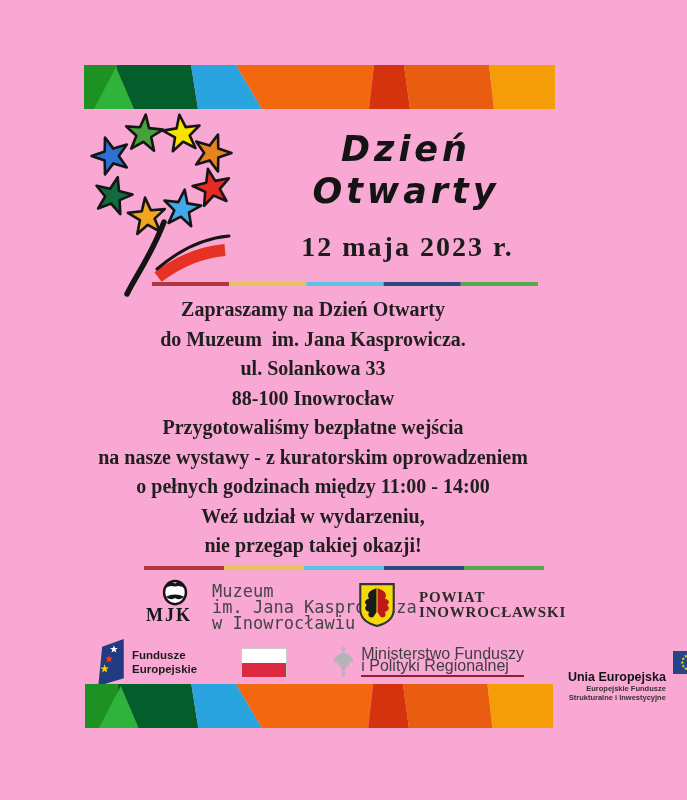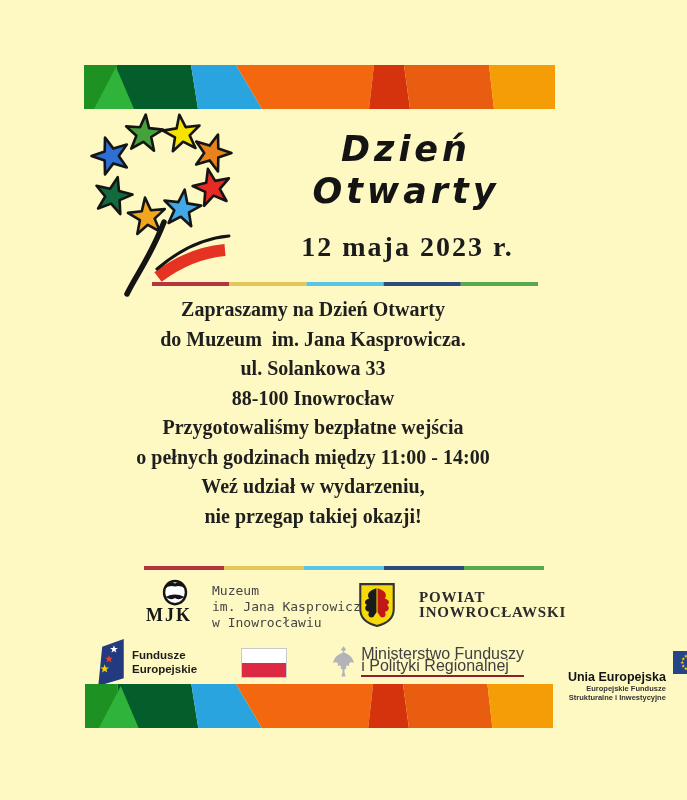--- a/index.html
+++ b/index.html
@@ -1,17 +1,17 @@
 <!DOCTYPE html>
 <html><head>
 <meta charset="utf-8">
 <style>
   html,body{margin:0;padding:0;background:#ffffff;}
   #canvas{
-    position:relative;width:687px;height:800px;background:#fef9c3;
+    position:relative;width:687px;height:800px;background:#f9a8d4;
     font-family:"Liberation Sans",sans-serif;overflow:hidden;
   }
   .abs{position:absolute;}
   
   .banner{left:84px;width:471px;height:44px;}
   .banner svg{display:block;width:100%;height:100%;}
   
   #star-logo{left:84px;top:112px;width:164px;height:190px;}
   
   #title-block{left:256px;top:128px;width:300px;text-align:center;color:#141414;
@@ -28,21 +28,21 @@
   #body-text{left:72px;top:295px;width:482px;text-align:center;color:#1f1f1f;
     font-family:"Liberation Serif",serif;font-weight:bold;font-size:20px;}
   #body-text .line{line-height:29.5px;white-space:pre-wrap;}
   
   #museum-logo{left:146px;top:578px;display:flex;align-items:flex-start;}
   #mjk-monogram-col{width:58px;text-align:left;}
   #mjk-monogram-col svg{display:block;margin:0 auto;}
   #mjk-monogram{font-family:"Liberation Serif",serif;font-weight:bold;font-size:18px;
     letter-spacing:2px;color:#171717;line-height:18px;}
   #museum-name{margin-left:8px;padding-top:5px;color:#454545;
-    font-family:"DejaVu Sans Mono","Liberation Mono",monospace;font-size:13px;line-height:16px;white-space:nowrap;}
+    font-family:"DejaVu Sans Mono","Liberation Mono",monospace;font-size:17px;line-height:16px;white-space:nowrap;}
   
   #powiat-logo{left:358px;top:582px;display:flex;align-items:flex-start;}
   #powiat-name{margin-left:23px;padding-top:8px;color:#2b2b2b;
     font-family:"Liberation Serif",serif;font-weight:bold;font-size:15px;
     letter-spacing:0.8px;line-height:15px;white-space:nowrap;}
   
   #funding-row{left:96px;top:639px;width:446px;height:47px;display:flex;
     justify-content:space-between;align-items:center;gap:44px;}
   .logo-group{display:flex;align-items:center;}
   .logo-text{margin-left:6px;color:#1b1b1b;font-weight:bold;font-size:11.5px;line-height:13.5px;white-space:nowrap;}
@@ -106,20 +106,21 @@
       <rect x="320" y="0" width="80" height="4" fill="#58a850"></rect>
     </svg>
   </div>
 
   <div class="abs" id="body-text">
     <div class="line">Zapraszamy na Dzień Otwarty</div>
     <div class="line">do Muzeum  im. Jana Kasprowicza.</div>
     <div class="line">ul. Solankowa 33</div>
     <div class="line">88-100 Inowrocław</div>
     <div class="line">Przygotowaliśmy bezpłatne wejścia</div>
+    <div class="line">na nasze wystawy - z kuratorskim oprowadzeniem</div>
     <div class="line">o pełnych godzinach między 11:00 - 14:00</div>
     <div class="line">Weź udział w wydarzeniu,</div>
     <div class="line">nie przegap takiej okazji!</div>
   </div>
 
   <div class="abs divider" id="divider-2">
     <svg viewBox="0 0 400 4" preserveAspectRatio="none">
       <rect x="0" y="0" width="80" height="4" fill="#b5353e"></rect>
       <rect x="80" y="0" width="80" height="4" fill="#e6c45c"></rect>
       <rect x="160" y="0" width="80" height="4" fill="#59c4e6"></rect>

